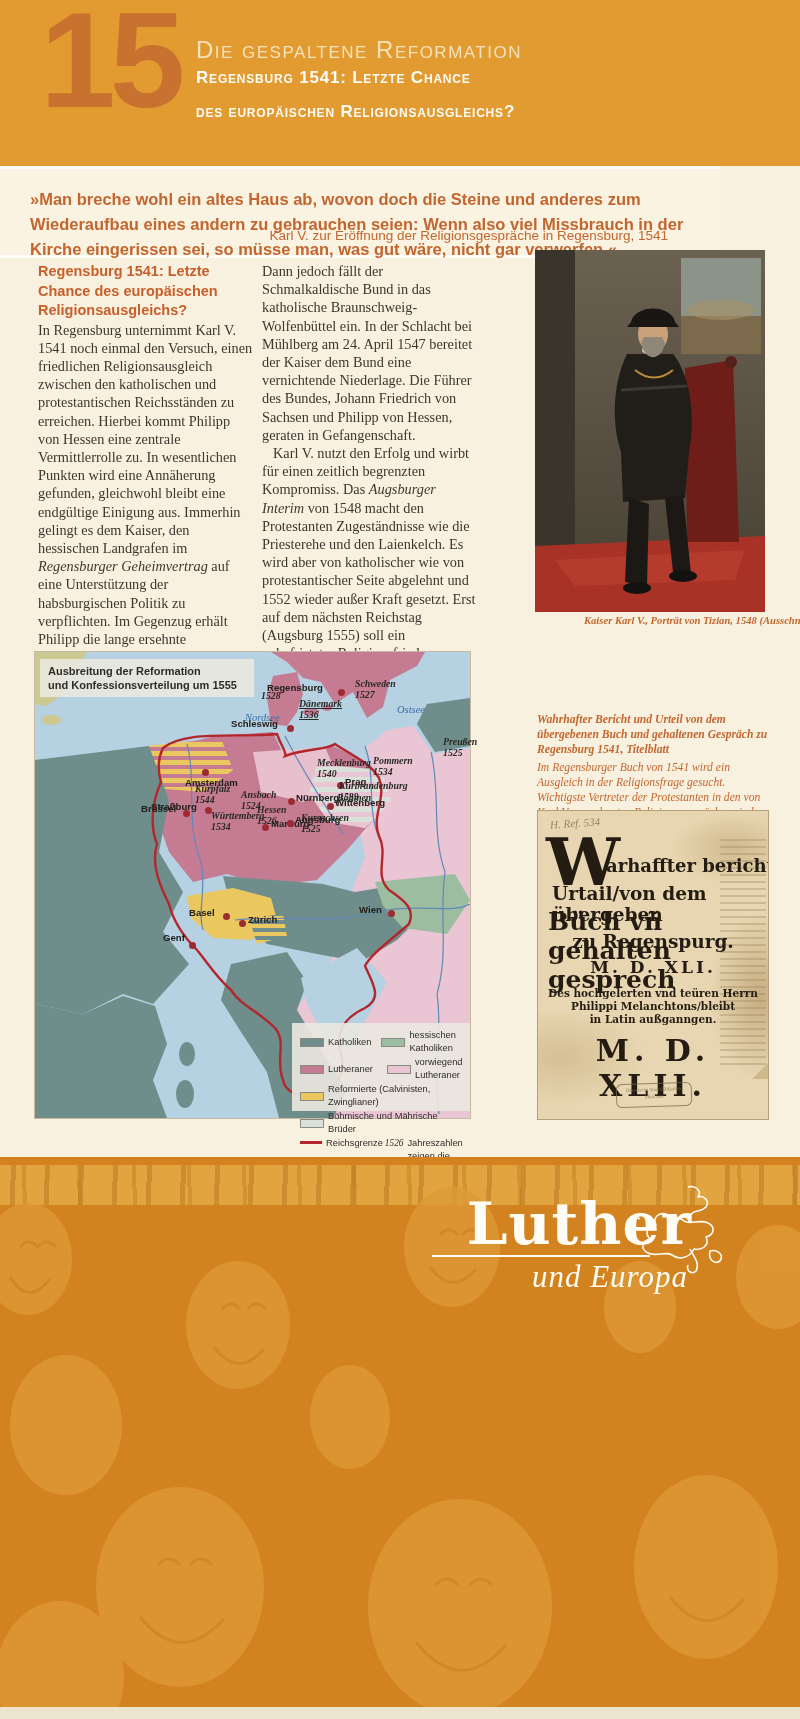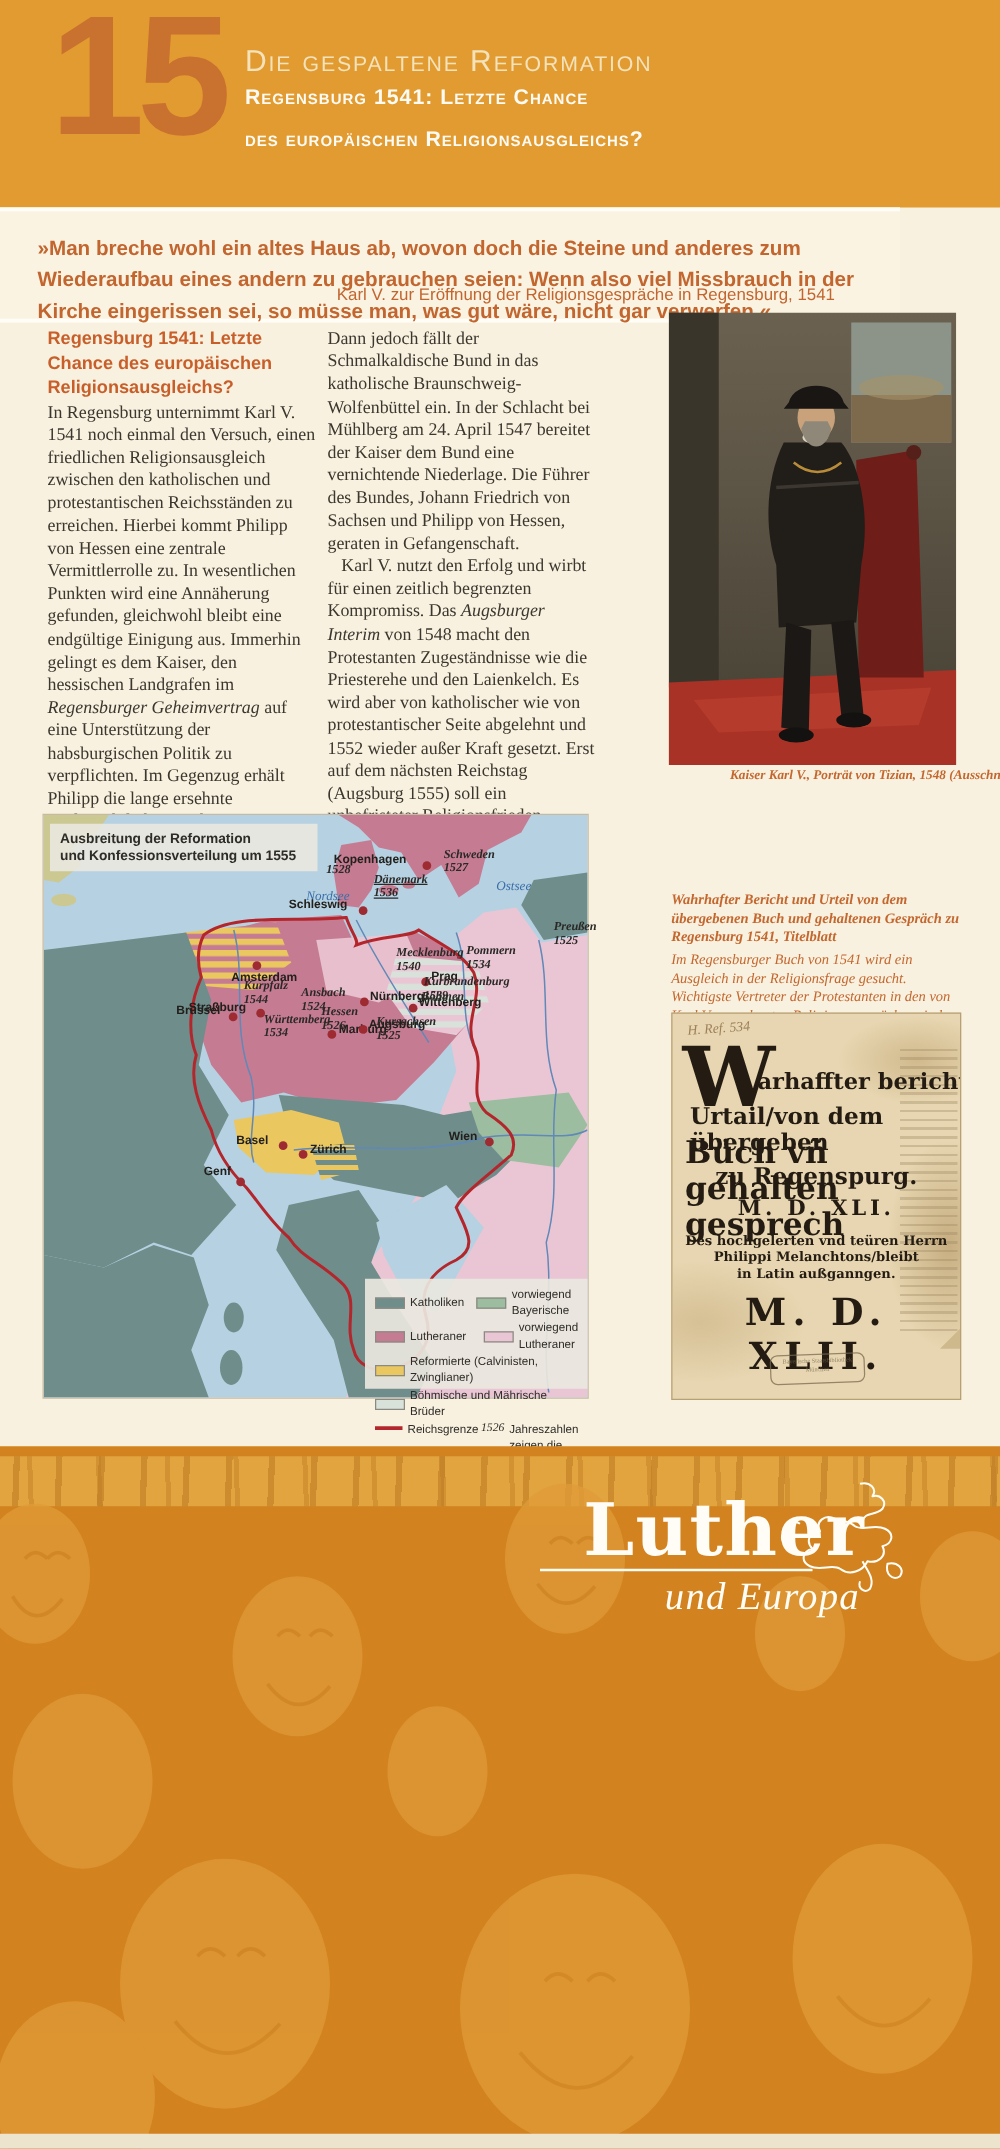--- a/index.html
+++ b/index.html
@@ -237,21 +237,21 @@
       <path d="M200,268 C250,262 300,274 352,258 C392,252 416,262 435,252" stroke="#6088B8" stroke-width="1.2" fill="none"></path>
       <path d="M330,94 C342,128 330,158 346,190" stroke="#6088B8" stroke-width="1.2" fill="none"></path>
       <path d="M396,100 C406,140 396,180 410,220 C404,262 414,300 402,342 C408,382 398,422 404,462" stroke="#6088B8" stroke-width="1.2" fill="none"></path>
       <path d="M128,96 C150,78 200,86 242,82 C246,94 252,100 250,104 C272,96 292,98 300,92 C318,104 334,110 344,126 C352,146 336,164 344,184 C354,204 338,222 354,238 C372,250 380,258 374,272 C356,288 336,302 330,314 C338,332 348,346 330,356 C308,366 300,382 306,402 C312,424 298,438 282,442 C262,448 250,438 248,428 C240,408 252,390 240,376 C222,358 206,354 196,338 C182,326 172,310 162,298 C148,284 138,268 134,252 C124,232 116,212 122,192 C114,172 118,148 126,130 C122,116 124,104 128,96 Z" stroke="#B3262C" stroke-width="2.4" fill="none"></path>
     </svg>
 
     <div class="sealbl" style="left:210px;top:60px;">Nordsee</div>
     <div class="sealbl" style="left:362px;top:52px;">Ostsee</div>
 
     <div class="cdot" style="left:303px;top:37px;"></div>
-    <div class="clabel" style="left:232px;top:30px;">Kopenhagen</div>
+    <div class="clabel" style="left:232px;top:30px;">Regensburg</div>
     <div class="cdot" style="left:252px;top:73px;"></div>
     <div class="clabel" style="left:196px;top:66px;">Schleswig</div>
     <div class="cdot" style="left:167px;top:117px;"></div>
     <div class="clabel" style="left:150px;top:125px;">Amsterdam</div>
     <div class="cdot" style="left:148px;top:158px;"></div>
     <div class="clabel" style="left:106px;top:151px;">Brüssel</div>
     <div class="cdot" style="left:227px;top:172px;"></div>
     <div class="clabel" style="left:236px;top:166px;">Marburg</div>
     <div class="cdot" style="left:292px;top:151px;"></div>
     <div class="clabel" style="left:300px;top:145px;">Wittenberg</div>
@@ -290,21 +290,21 @@
       <div>Ausbreitung der Reformation</div>
       <div>und Konfessionsverteilung um 1555</div>
     </div>
 
     <div class="mbox mlegend">
       <div class="lrow">
         <span class="sw" style="background: rgb(111, 141, 139);"></span>
         <span>Katholiken</span>
         <span class="lcol2">
             <span class="sw" style="background: rgb(156, 189, 159);"></span>
-        <span>vorwiegend Bayerische</span>
+        <span>hessischen Katholiken</span>
           </span>
       </div>
       <div class="lrow">
         <span class="sw" style="background: rgb(197, 124, 147);"></span>
         <span>Lutheraner</span>
         <span class="lcol2" style="margin-left:14px;">
             <span class="sw" style="background: rgb(234, 198, 212);"></span>
         <span>vorwiegend Lutheraner</span>
           </span>
       </div>

